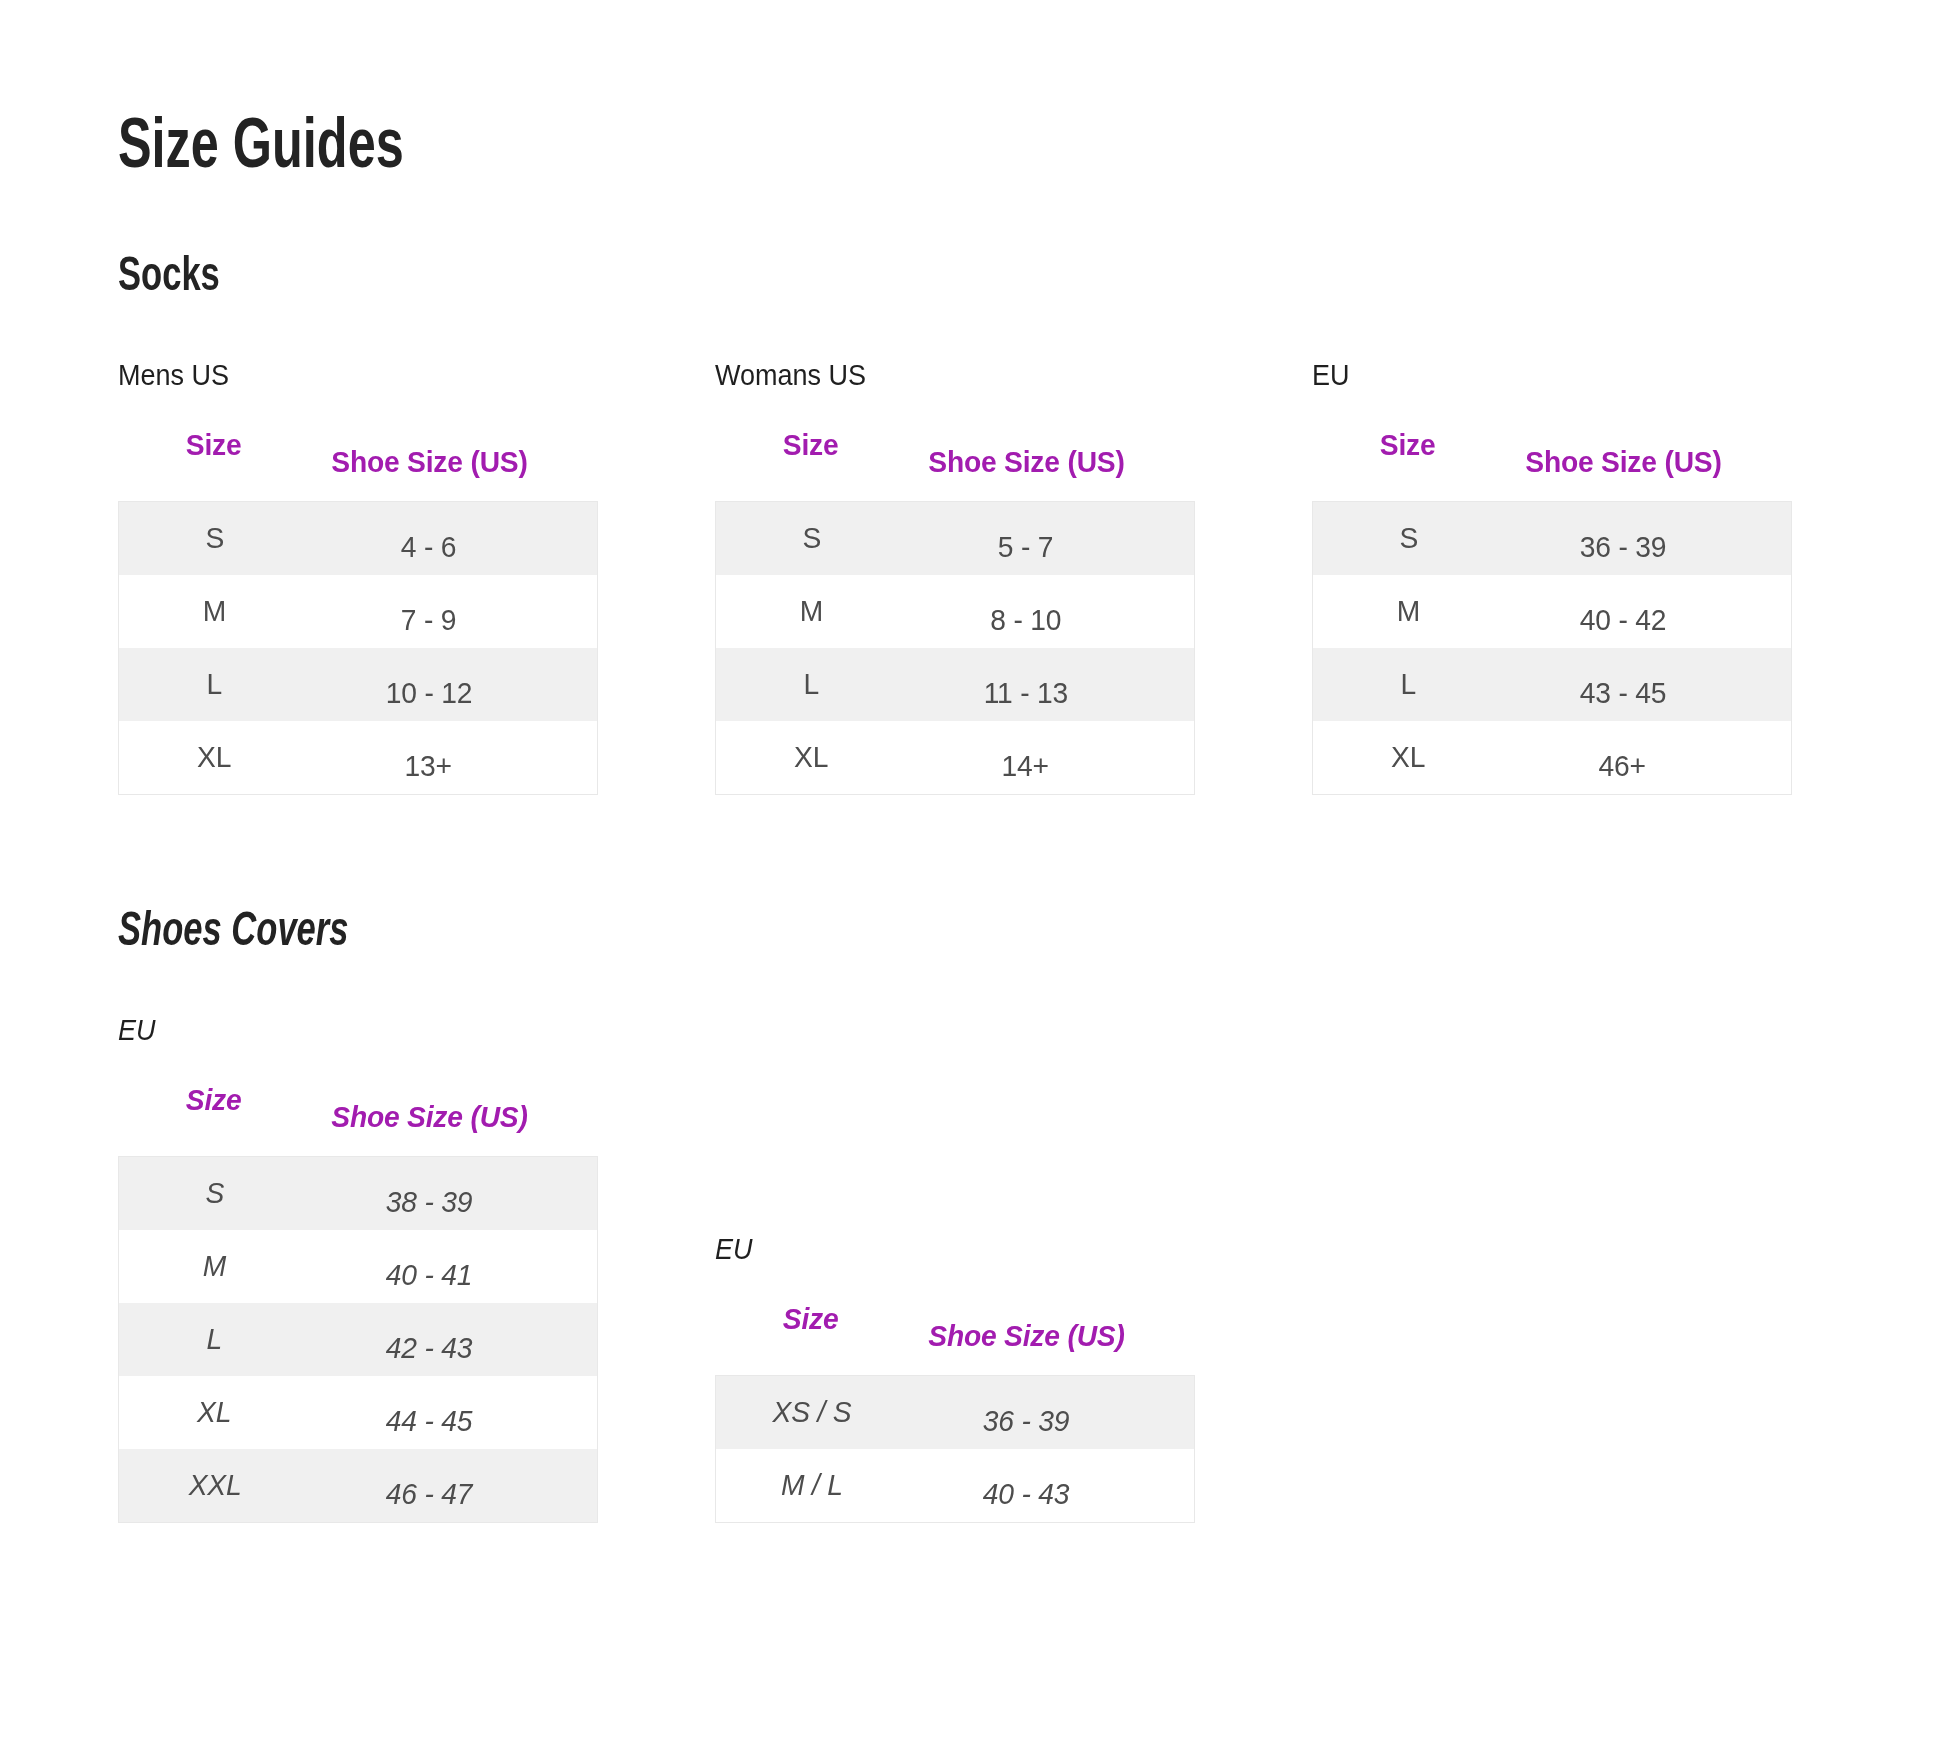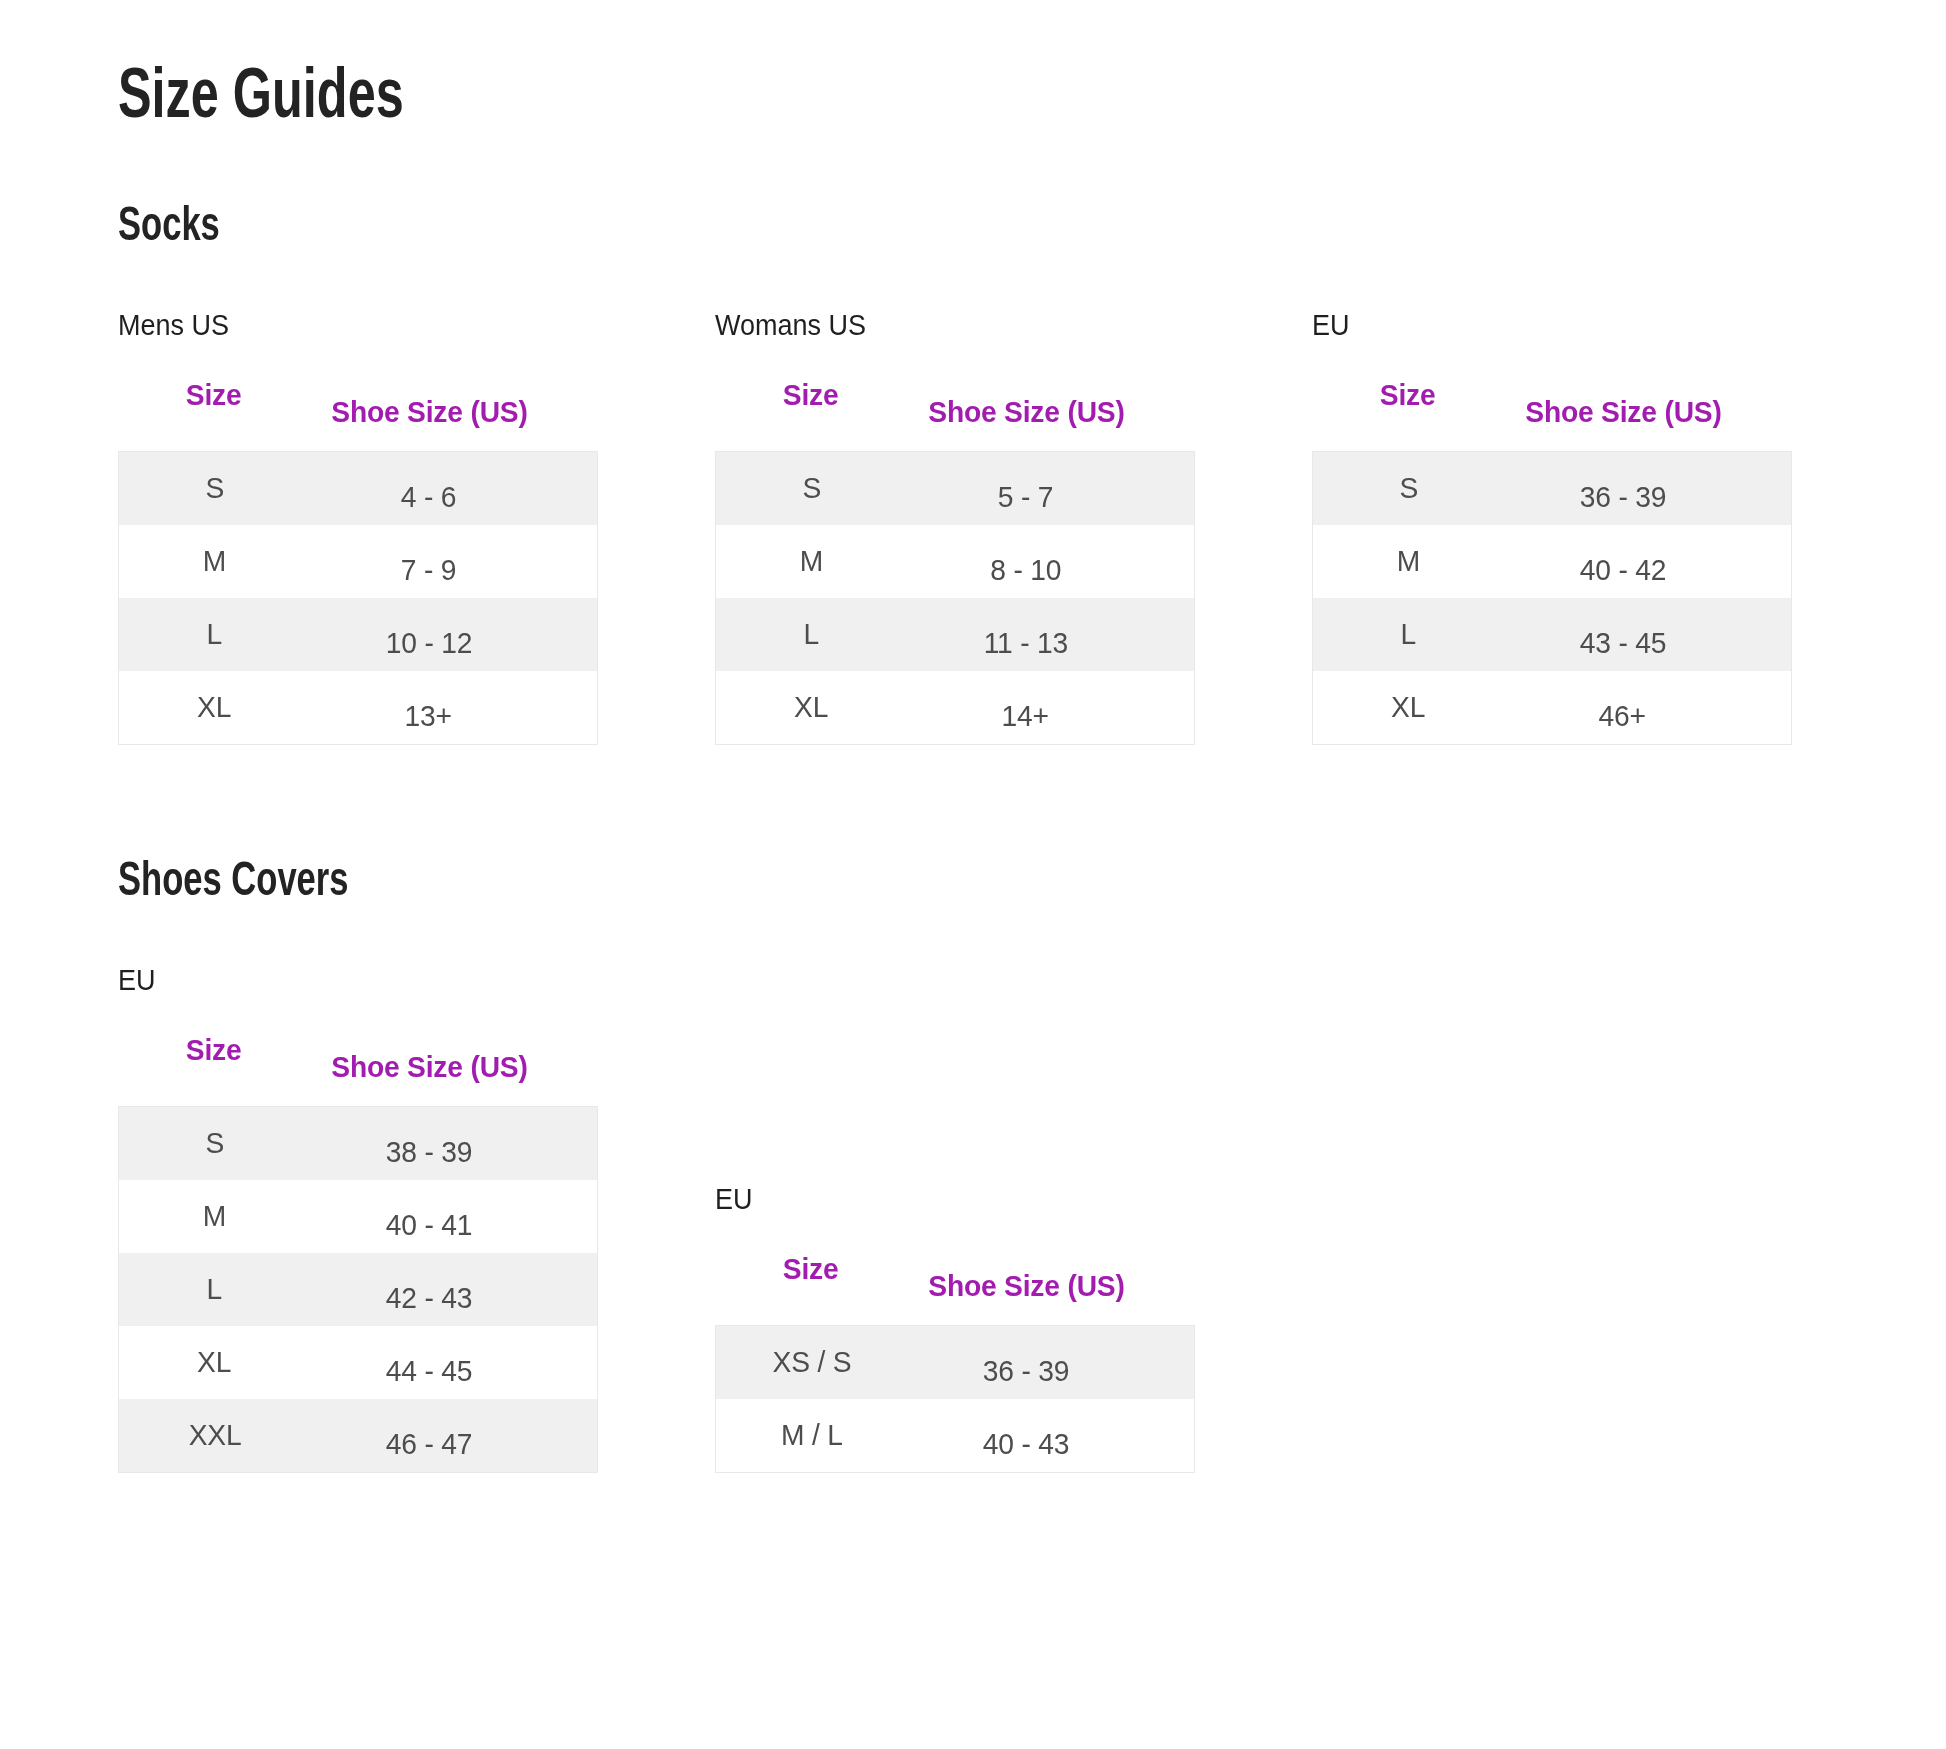--- a/index.html
+++ b/index.html
@@ -12,38 +12,38 @@
     width: 1946px;
     height: 1749px;
     overflow: hidden;
     font-family: "Liberation Sans", sans-serif;
     -webkit-font-smoothing: antialiased;
   }
   .page {
     box-sizing: border-box;
     width: 1946px;
     height: 1620px;
-    padding: 58px 0 0 118px;
+    padding: 108px 0 0 118px;
     background: #ffffff;
   }
   
   .page-title {
     margin: 0;
     font-size: 70px;
     font-weight: 700;
     line-height: 1.0;
     color: #232323;
     letter-spacing: 0px;
     transform: scaleX(0.72);
     transform-origin: left center;
     white-space: nowrap;
   }
   .section { margin: 0; }
   .section-socks { margin-top: 70px; }
-  .section-shoes-covers { margin-top: 108px; }
+  .section-shoes-covers { margin-top: 108px; font-style: italic; }
   .section-heading {
     margin: 0;
     font-size: 48px;
     font-weight: 700;
     line-height: 1.1;
     color: #232323;
     transform: scaleX(0.72);
     transform-origin: left center;
     white-space: nowrap;
   }

